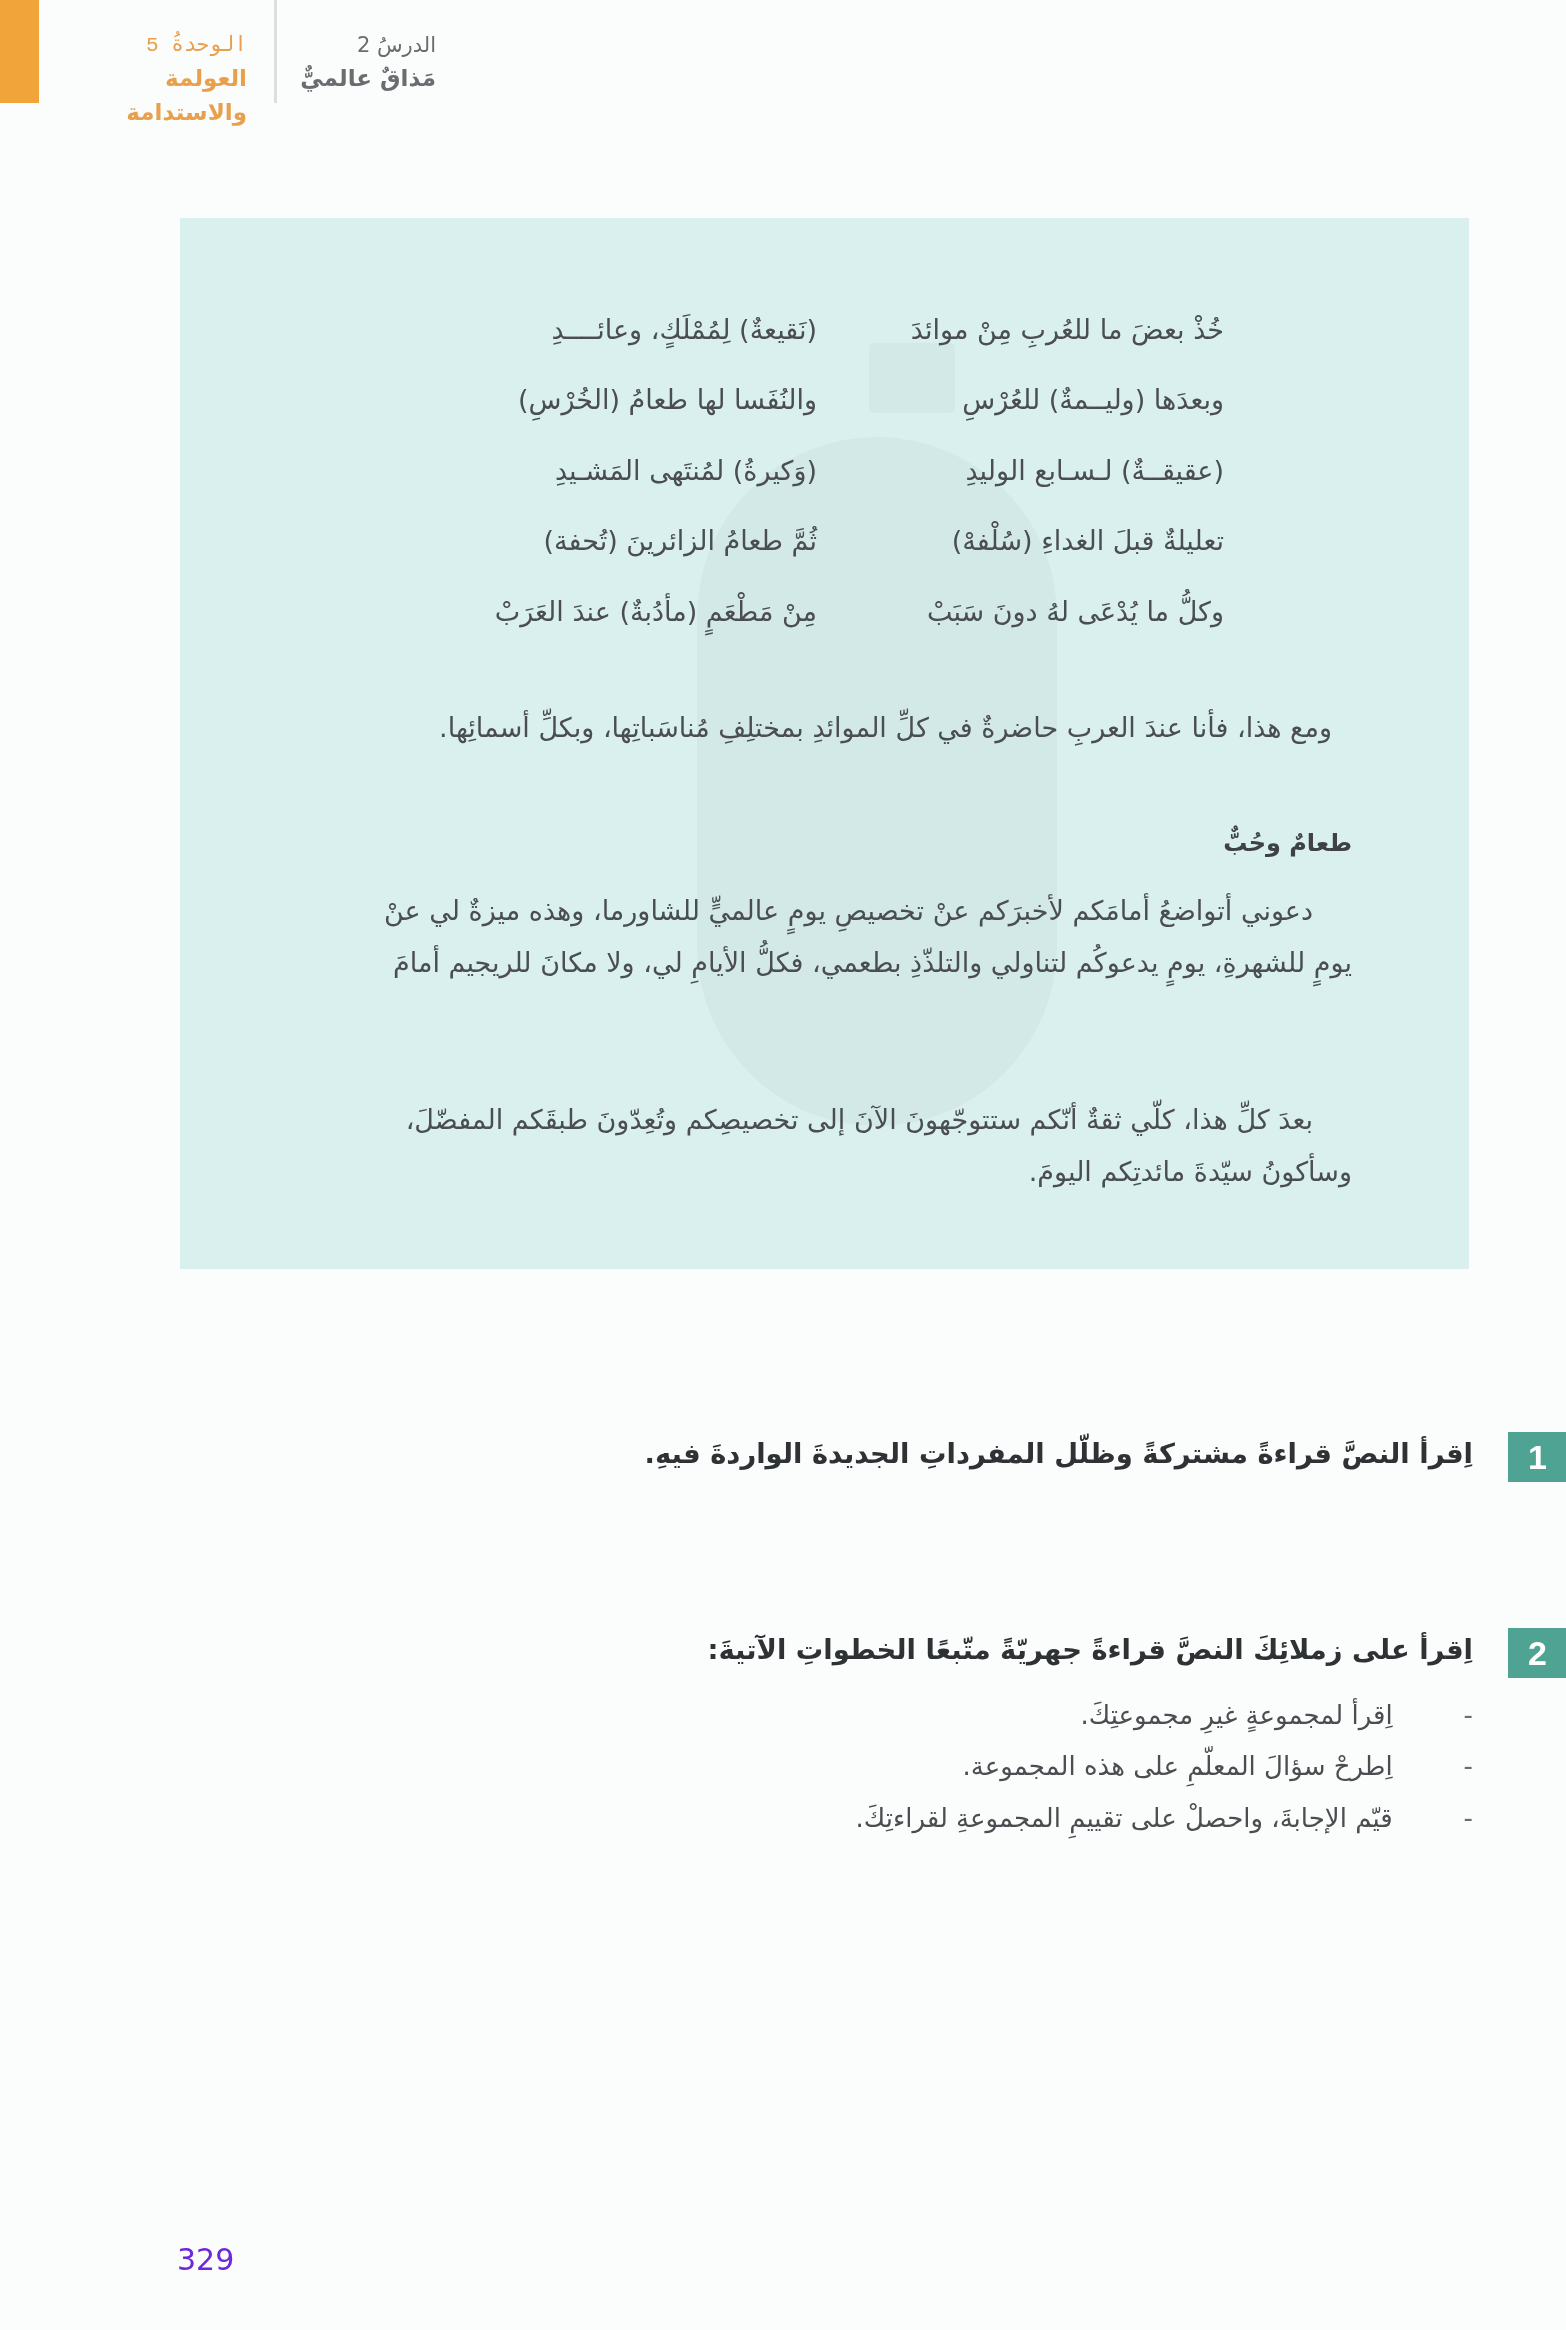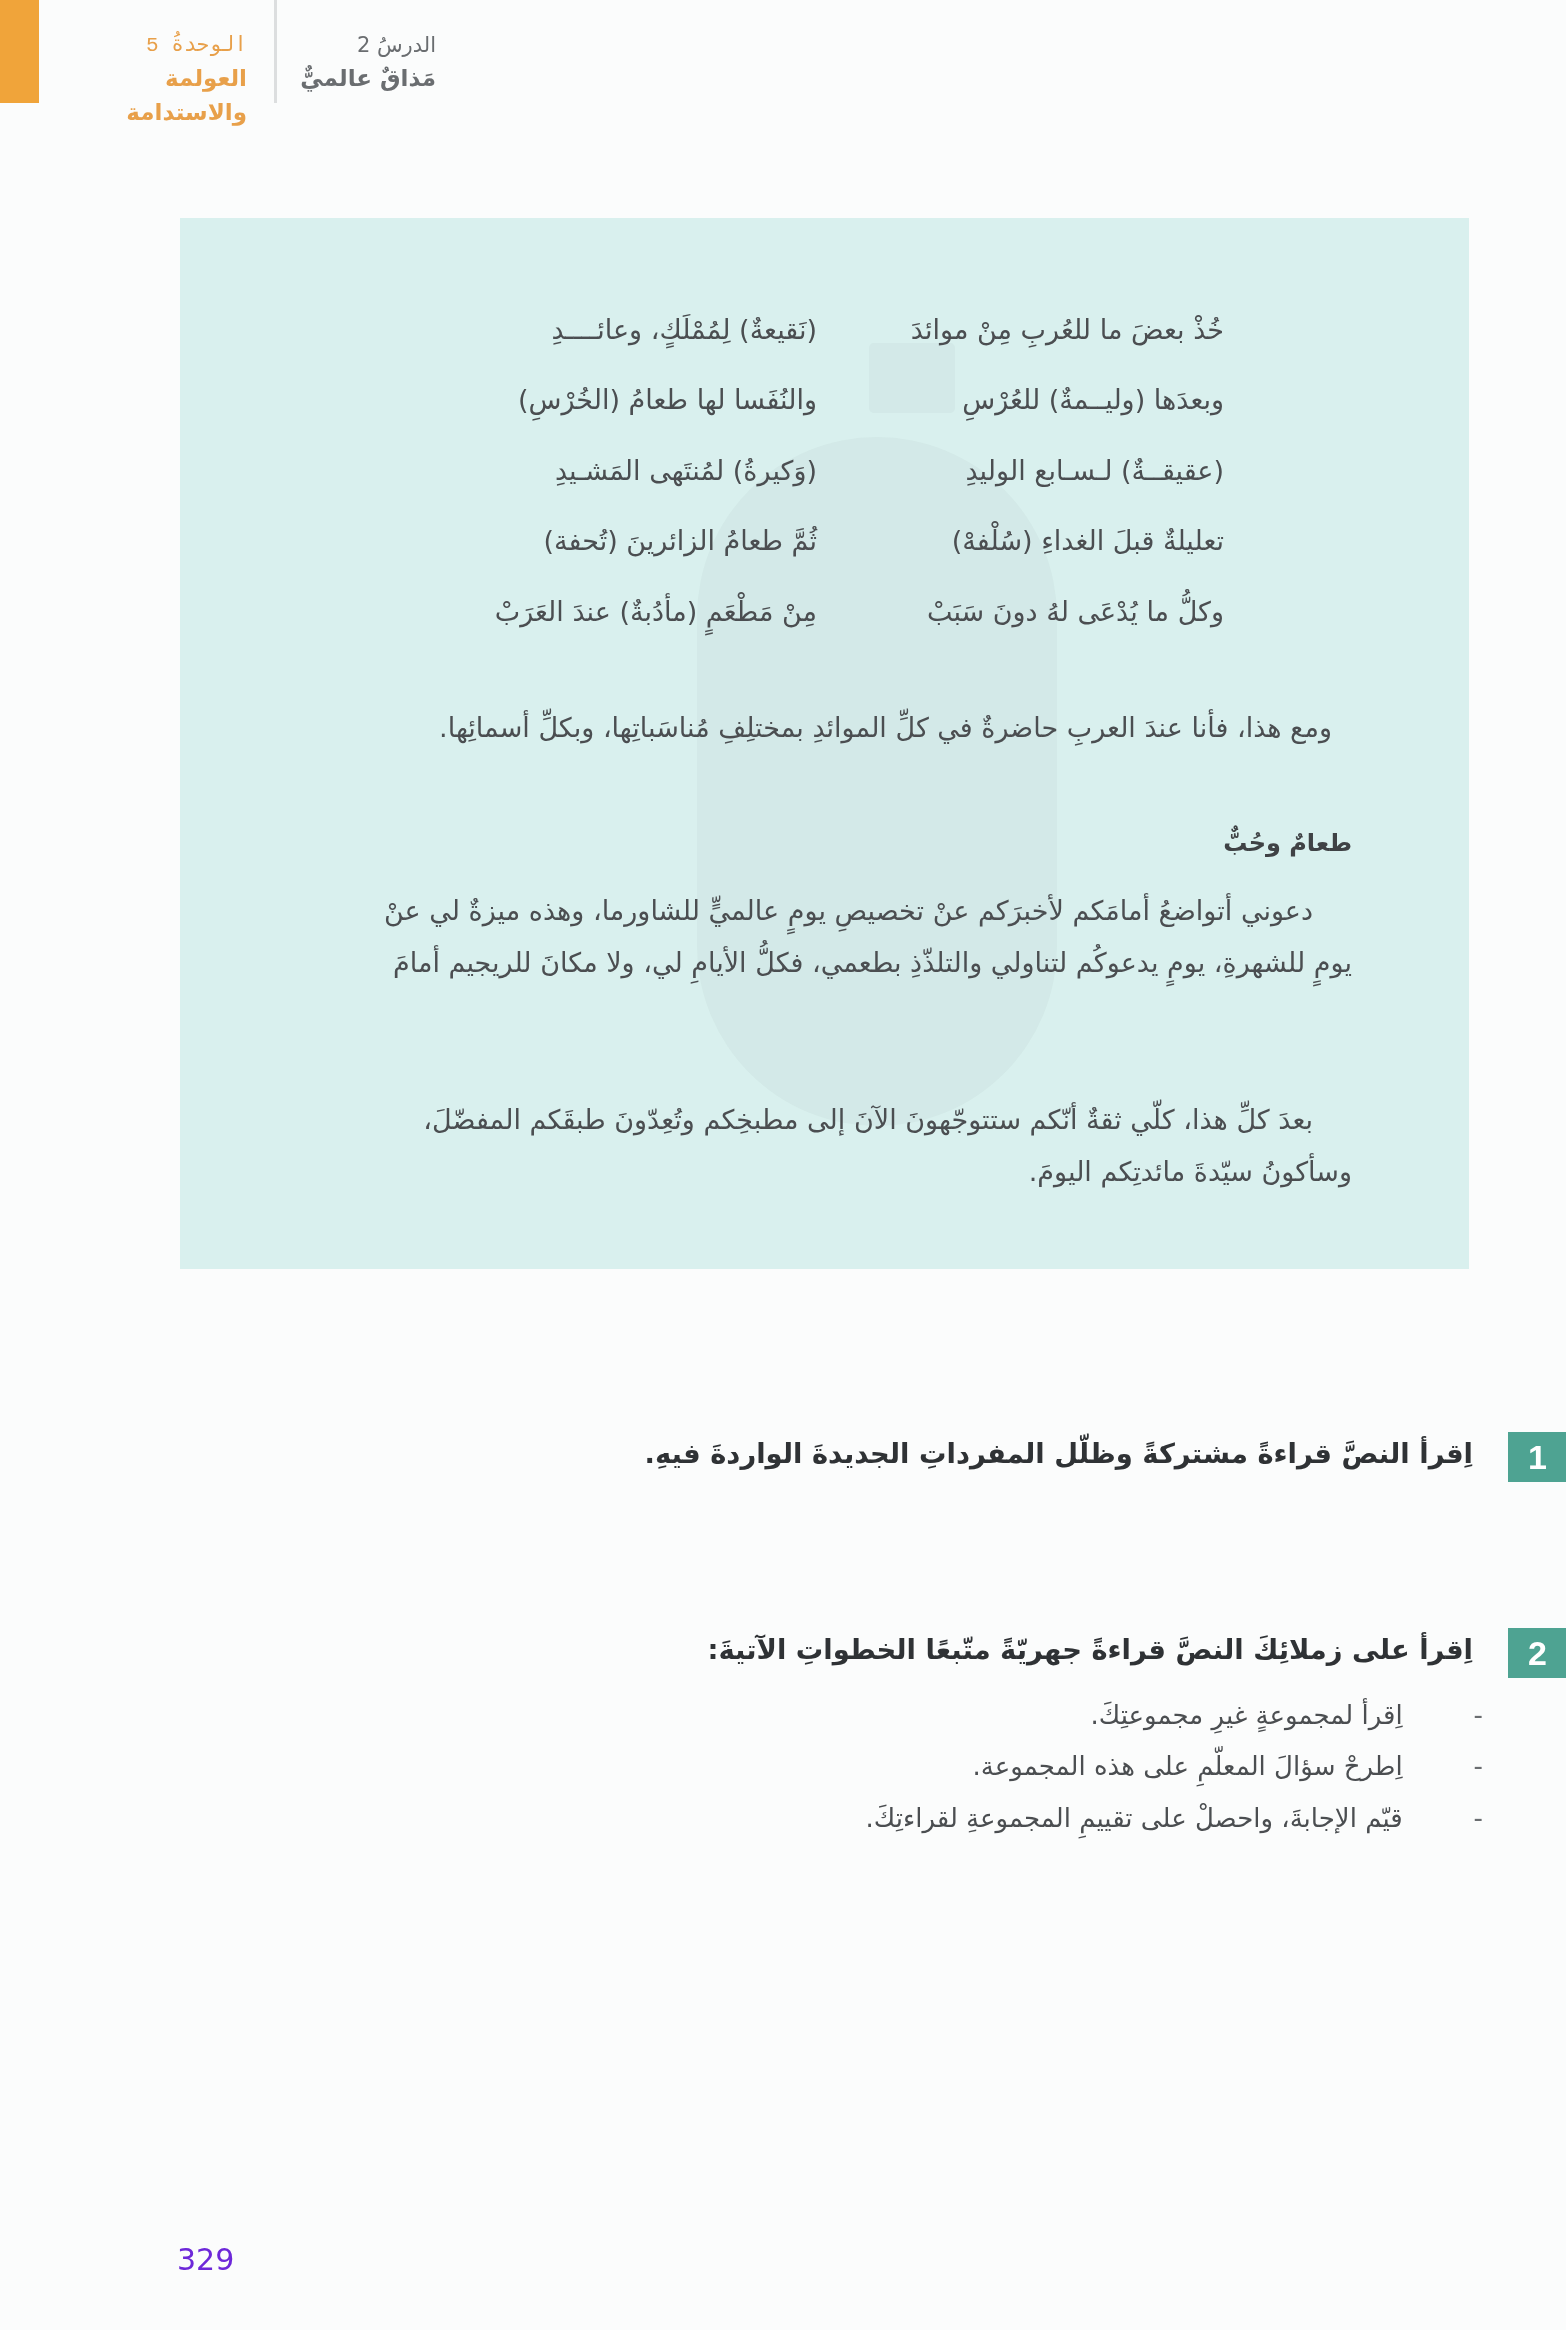--- a/index.html
+++ b/index.html
@@ -129,21 +129,21 @@
       position: absolute;
       right: 94px;
       direction: rtl;
       font-size: 27.4px;
       font-weight: bold;
       color: #2f3235;
       white-space: nowrap;
     }
     .step {
       position: absolute;
-      right: 84px;
+      right: 94px;
       direction: rtl;
       font-size: 26px;
       color: #4b4e51;
       white-space: nowrap;
     }
     .step .dash {
       display: inline-block;
       width: 44px;
       text-align: right;
       color: #6a6d70;
@@ -201,21 +201,21 @@
   <div class="prose" style="right:137px; top:484px; white-space:nowrap;">ومع هذا، فأنا عندَ العربِ حاضرةٌ في كلِّ الموائدِ بمختلِفِ مُناسَباتِها، وبكلِّ أسمائِها.</div>
 
   <div class="subheading" style="right:117px; top:611px;">طعامٌ وحُبٌّ</div>
 
   <div class="prose" style="right:117px; top:667px; width:1073px;">
     <div style="padding-right:39px; white-space:nowrap;">دعوني أتواضعُ أمامَكم لأخبرَكم عنْ تخصيصِ يومٍ عالميٍّ للشاورما، وهذه ميزةٌ لي عنْ</div>
     <div style="white-space:nowrap;">يومٍ للشهرةِ، يومٍ يدعوكُم لتناولي والتلذّذِ بطعمي، فكلُّ الأيامِ لي، ولا مكانَ للريجيم أمامَ</div>
   </div>
 
   <div class="prose" style="right:117px; top:876px; width:1073px;">
-    <div style="padding-right:39px; white-space:nowrap;">بعدَ كلِّ هذا، كلّي ثقةٌ أنّكم ستتوجّهونَ الآنَ إلى مطبخِكم وتُعِدّونَ طبقَكم المفضّلَ،</div>
+    <div style="padding-right:39px; white-space:nowrap;">بعدَ كلِّ هذا، كلّي ثقةٌ أنّكم ستتوجّهونَ الآنَ إلى تخصيصِكم وتُعِدّونَ طبقَكم المفضّلَ،</div>
     <div style="white-space:nowrap;">وسأكونُ سيّدةَ مائدتِكم اليومَ.</div>
   </div>
 </div>
 
 <div class="badge" style="top:1432px;">1</div>
 <div class="activity-text" style="top:1438px;">اِقرأ النصَّ قراءةً مشتركةً وظلّل المفرداتِ الجديدةَ الواردةَ فيهِ.</div>
 
 <div class="badge" style="top:1628px;">2</div>
 <div class="activity-text" style="top:1634px;">اِقرأ على زملائِكَ النصَّ قراءةً جهريّةً متّبعًا الخطواتِ الآتيةَ:</div>
 

